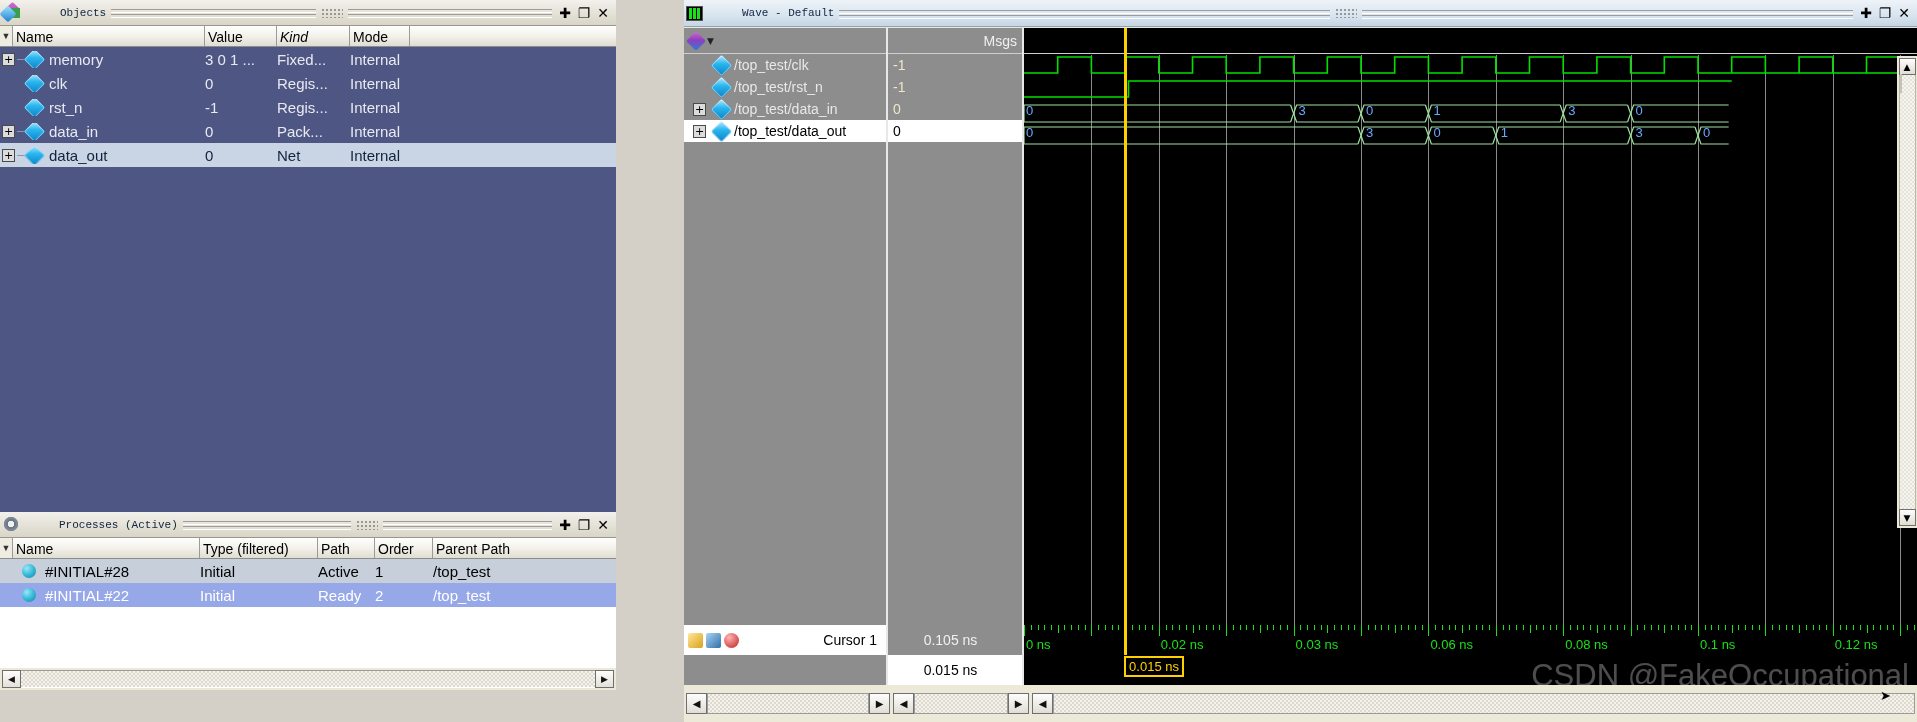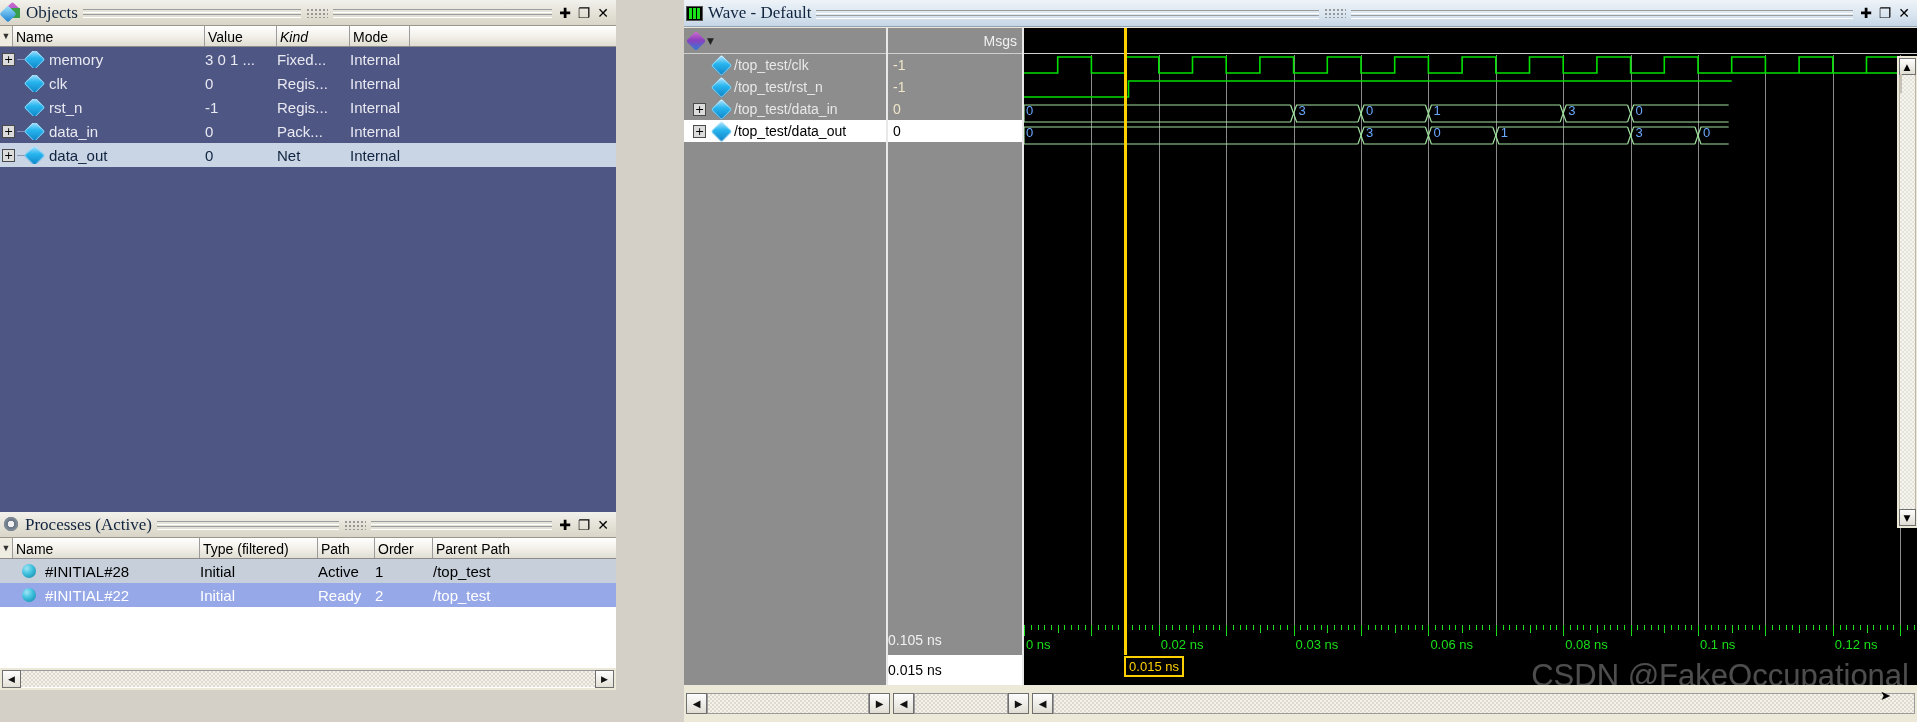--- a/index.html
+++ b/index.html
@@ -14,22 +14,23 @@
 
   
   .panel { position: absolute; background: #ece9d8; border: 1px solid #7f7f7f; }
   .titlebar {
     height: 26px; display: flex; align-items: center;
     background: linear-gradient(to bottom,#f2f1ec 0%,#e4e1d6 55%,#d9d5c8 100%);
     border-bottom: 1px solid #9a968a;
     padding: 0 2px; gap: 5px;
   }
   .title-text {
-    font-size: 17px; color: #10243f; white-space: nowrap;
-    font-family: Liberation Serif, serif;
+    font-size: 11px; color: #10243f; white-space: nowrap;
+    font-family: Liberation Mono, monospace;
+    margin-left: 34px;
   }
   .title-rule { flex: 1 1 auto; height: 9px; position: relative; min-width: 10px; }
   .title-rule::before, .title-rule::after {
     content:""; position:absolute; left:0; right:0; height:2px;
     border-top:1px solid #9c9c9c; border-bottom:1px solid #ffffff;
   }
   .title-rule::before { top: 1px; }
   .title-rule::after  { top: 6px; }
   .grip {
     width: 22px; height: 10px; flex: 0 0 auto;
@@ -168,21 +169,21 @@
   
   .wave-bottom { position:absolute; left:0; right:0; bottom:37px; height:60px; display:flex; }
   .bb-labels { width:204px; flex:0 0 204px; background:#8d8d8d; border-right:2px solid #e8e8e8; }
   .bb-vals   { width:136px; flex:0 0 136px; background:#8d8d8d; border-right:2px solid #e8e8e8; }
   .bb-ruler  { flex:1 1 auto; background:#000; position:relative; overflow:hidden; }
   .bbrow { height:30px; display:flex; align-items:center; }
   .bbrow.now   { background:#8d8d8d; color:#f0f0f0; }
   .bbrow.cur   { background:#ffffff; color:#000; }
   .bb-icons { width:62px; flex:0 0 62px; display:flex; align-items:center; gap:3px; padding-left:4px; }
   .bb-label { flex:1 1 auto; text-align:right; padding-right:9px; font-size:14px; }
-  .bb-val   { width:100%; text-align:left; padding-right:9px; font-size:14px; }
+  .bb-val   { width:100%; text-align:center; padding-right:9px; font-size:14px; }
   .mini { width:15px; height:15px; flex:0 0 15px; border-radius:2px; }
 
   .ticks { position:absolute; top:0; left:0; right:0; height:11px; }
   .tick { position:absolute; top:0; width:1px; background:#19e019; }
   .tlabel { position:absolute; top:12px; font-size:13px; color:#19e019; white-space:nowrap; }
   .cursor-flag {
     position:absolute; top:31px; height:21px; border:2px solid #ffd000;
     color:#ffd000; font-size:13px; display:flex; align-items:center; padding:0 3px;
     background:#000; white-space:nowrap;
   }
@@ -530,20 +531,28 @@
 
     <div class="vscroll">
       <span class="vs-arrow">▲</span>
       <span class="vs-track"><span class="vs-thumb"></span></span>
       <span class="vs-arrow">▼</span>
     </div>
   </div>
 
   <div class="wave-bottom">
     <div class="bb-labels">
+      <div class="bbrow cur">
+        <span class="bb-icons">
+          <span class="mini" style="background:linear-gradient(135deg,#ffe79a,#d9a21a);"></span>
+          <span class="mini" style="background:linear-gradient(135deg,#a8d4f2,#2f6fa8);"></span>
+          <span class="mini" style="border-radius:50%;background:radial-gradient(circle at 35% 30%,#ffb3b3,#c02020);"></span>
+        </span>
+        <span class="bb-label">Cursor 1</span>
+      </div>
     </div>
 
     <div class="bb-vals">
       <div class="bbrow now">
         <span class="bb-val">0.105 ns</span>
       </div>
       <div class="bbrow cur">
         <span class="bb-val">0.015 ns</span>
       </div>
     </div>

